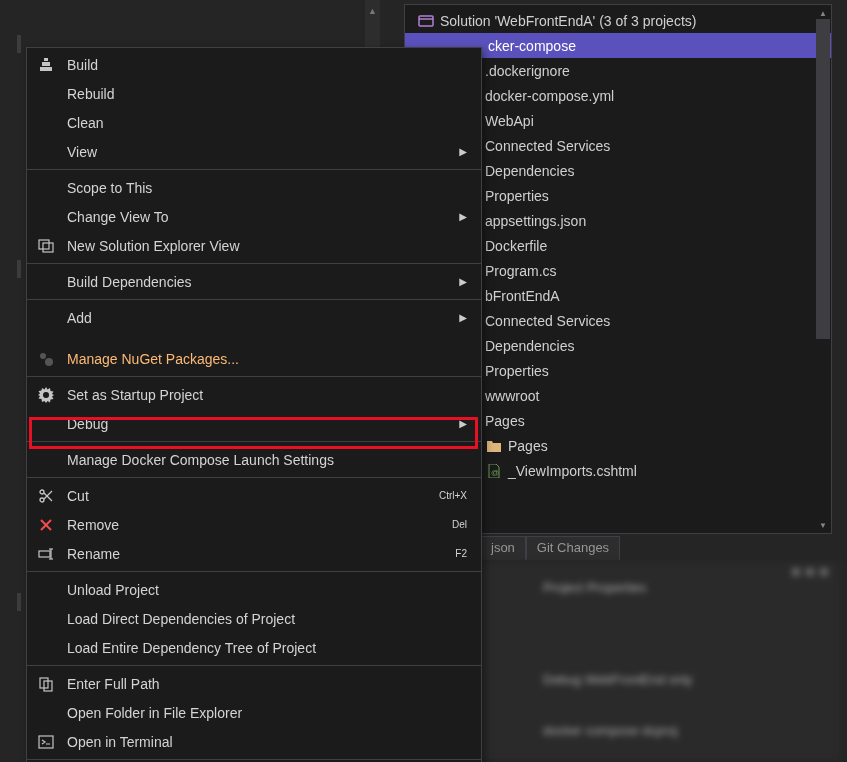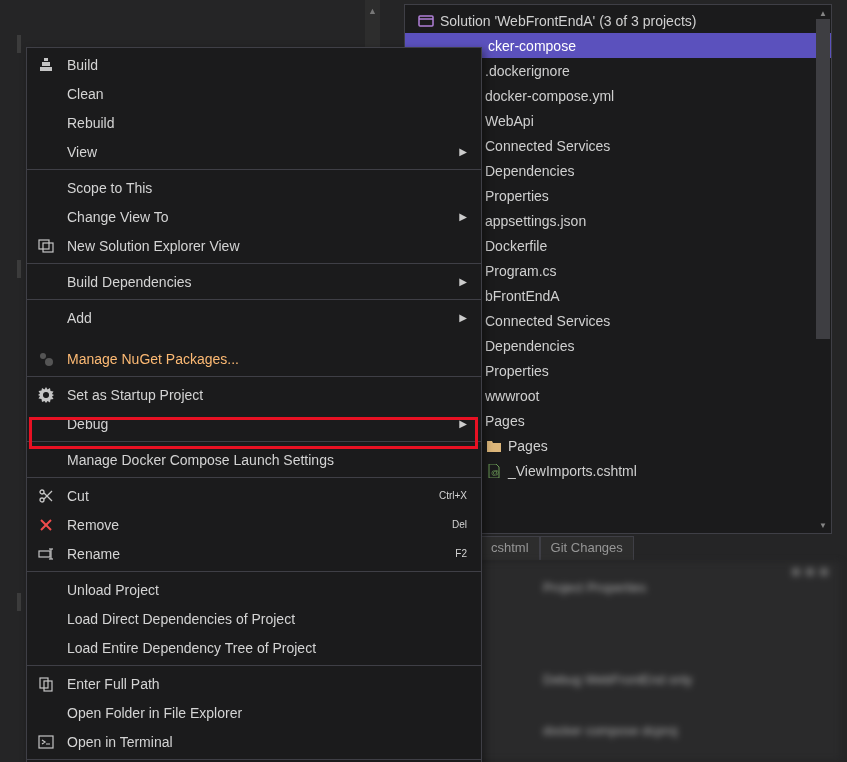--- a/index.html
+++ b/index.html
@@ -334,21 +334,21 @@
       </span>
       <span>_ViewImports.cshtml</span>
     </div>
   </div>
   <div class="sln-scroll-up">▲</div>
   <div class="sln-scroll-thumb"></div>
   <div class="sln-scroll-down">▼</div>
 </div>
 
 <div class="tab-row">
-  <div class="tab"><span>cshtml</span></div>
+  <div class="tab"><span>json</span></div>
   <div class="tab"><span>Git Changes</span></div>
 </div>
 
 <div class="panel-below">
   <div class="panel-dots">
       <span></span>
       <span></span>
       <span></span>
     </div>
   <div class="row">
@@ -375,24 +375,24 @@
     <span class="menu-icon">
       <svg class="build-icon" viewBox="0 0 16 16" fill="#c5c5c5">
           <rect x="2" y="10" width="12" height="4"></rect>
           <rect x="4" y="5" width="8" height="4"></rect>
           <rect x="6" y="1" width="4" height="3"></rect>
         </svg>
     </span>
     <span>Build</span>
   </div>
   <div class="menu-item">
+      <span>Rebuild</span>
+    </div>
+  <div class="menu-item">
       <span>Clean</span>
-    </div>
-  <div class="menu-item">
-      <span>Rebuild</span>
     </div>
   <div class="menu-item">
       <span>View</span>
       <span class="submenu-arrow">▶</span>
     </div>
   <div class="menu-sep"></div>
   <div class="menu-item">
       <span>Scope to This</span>
     </div>
   <div class="menu-item">

